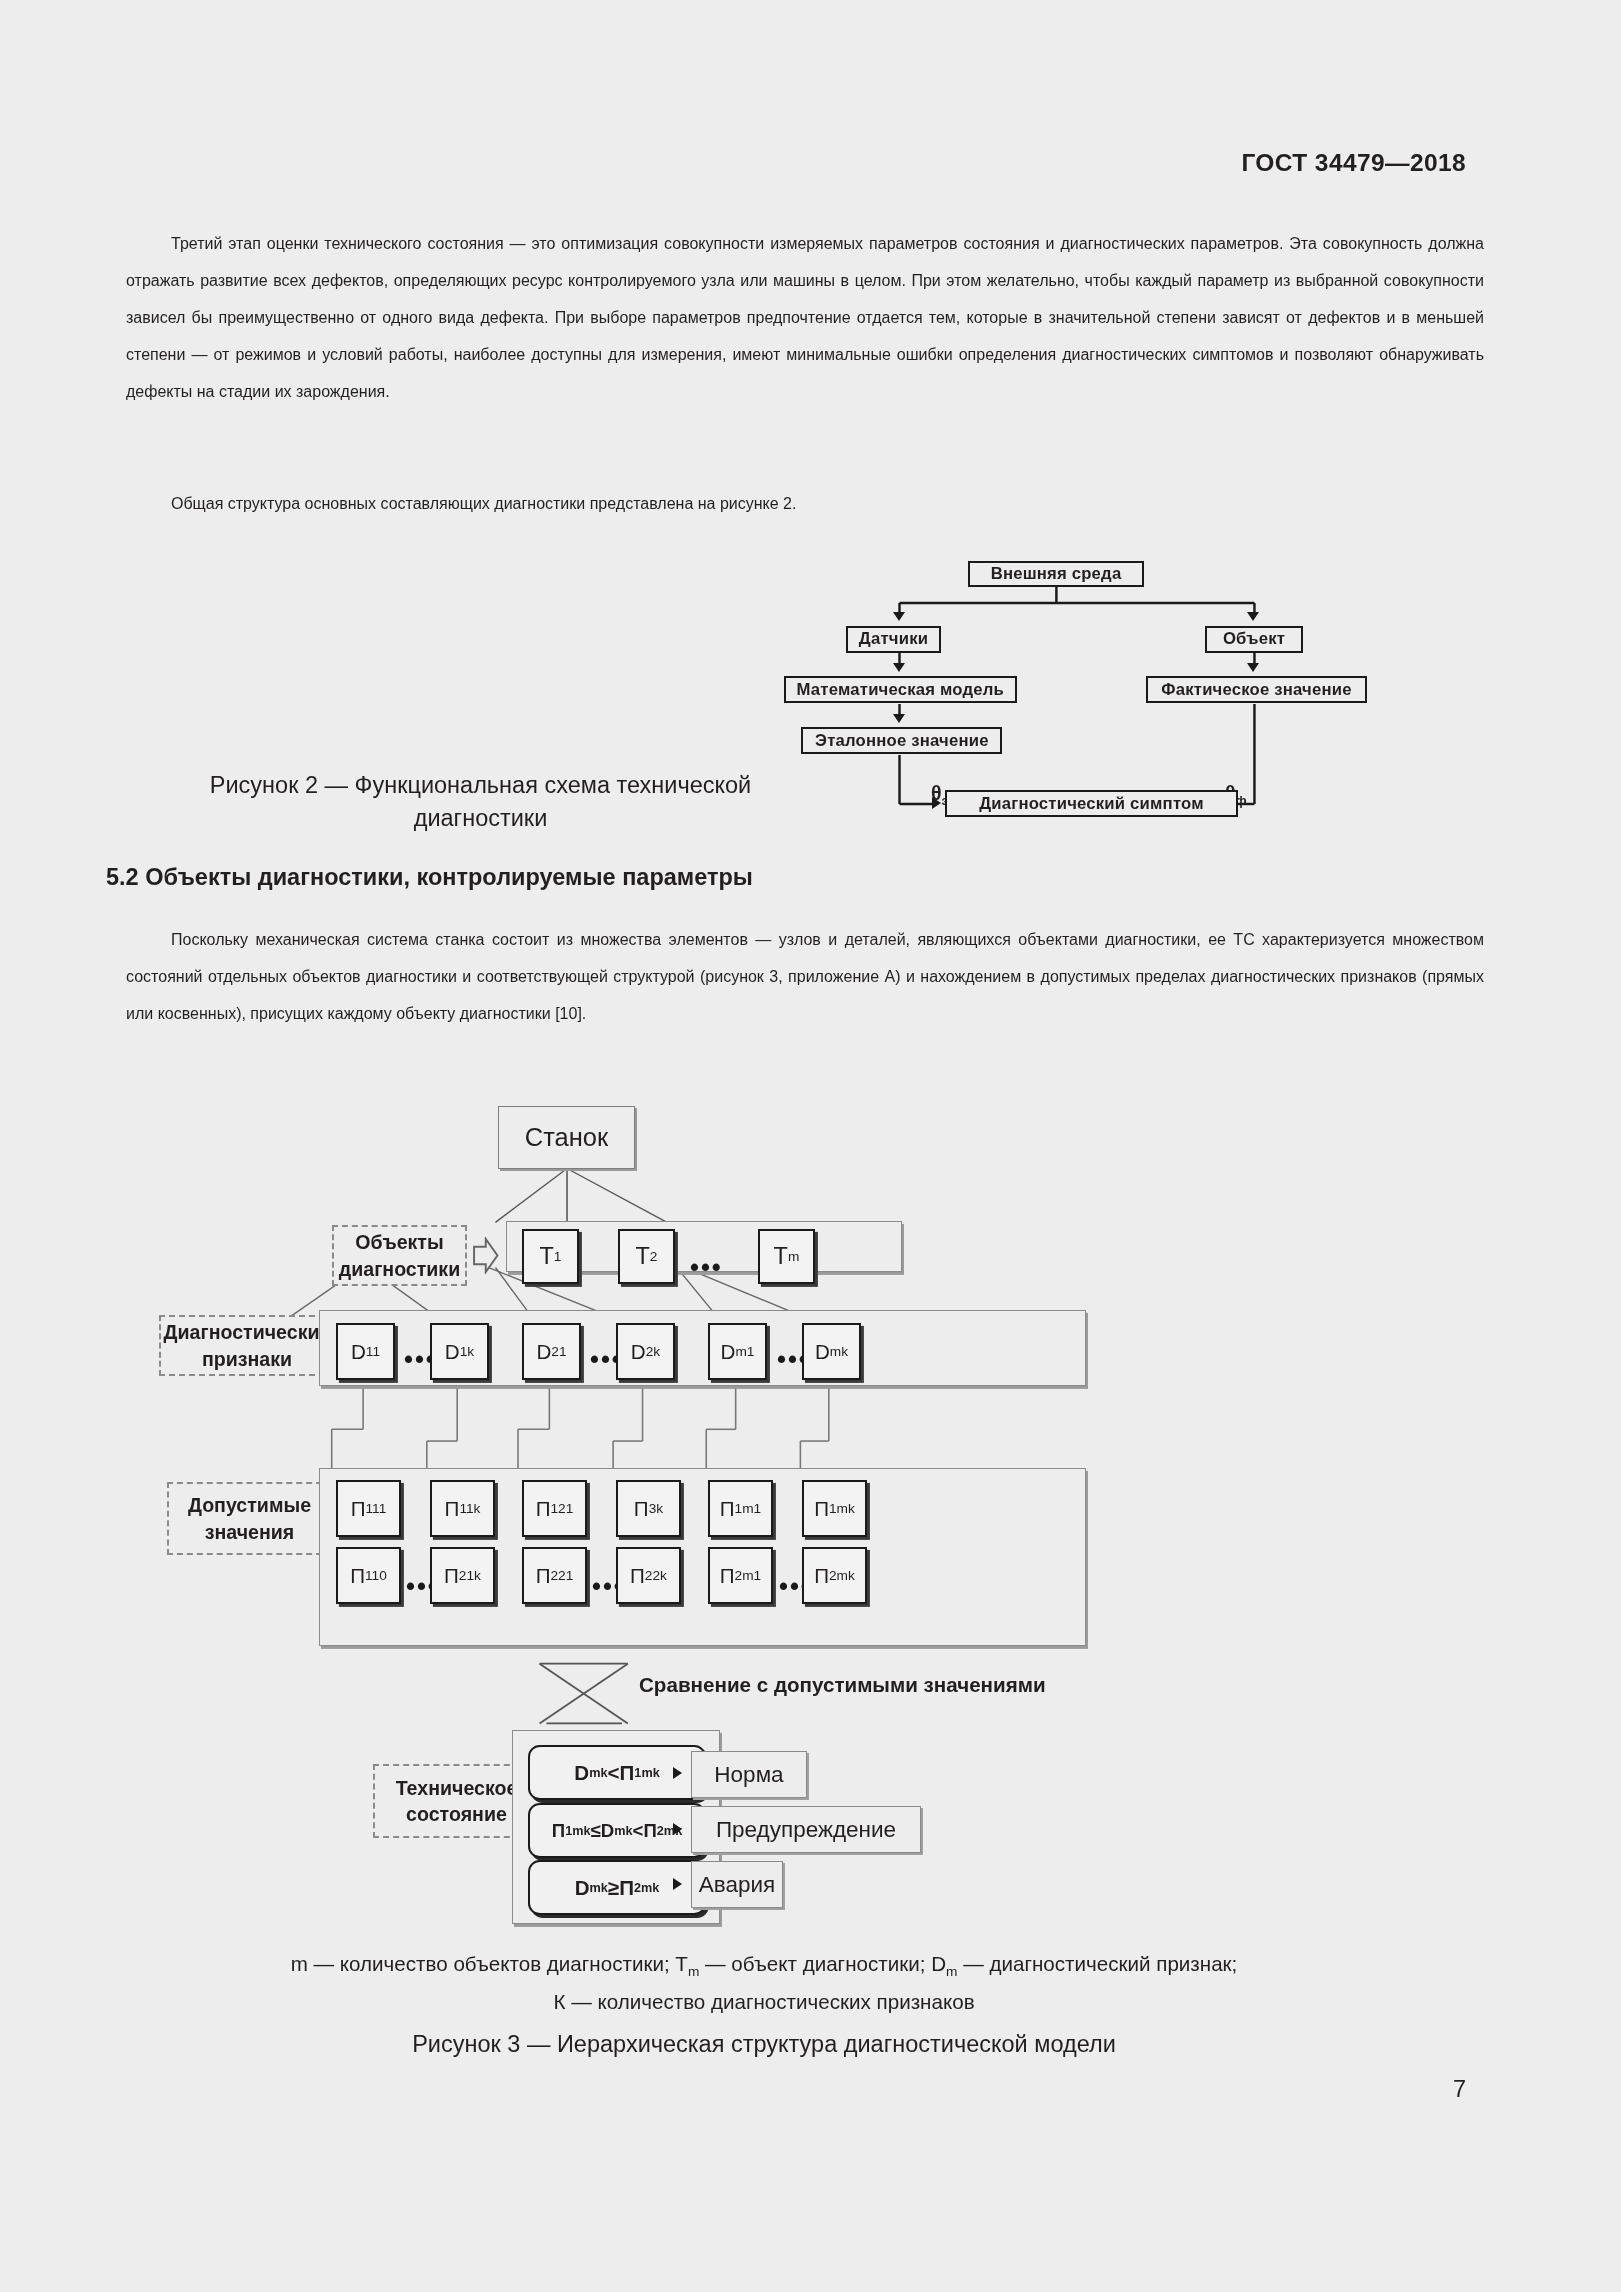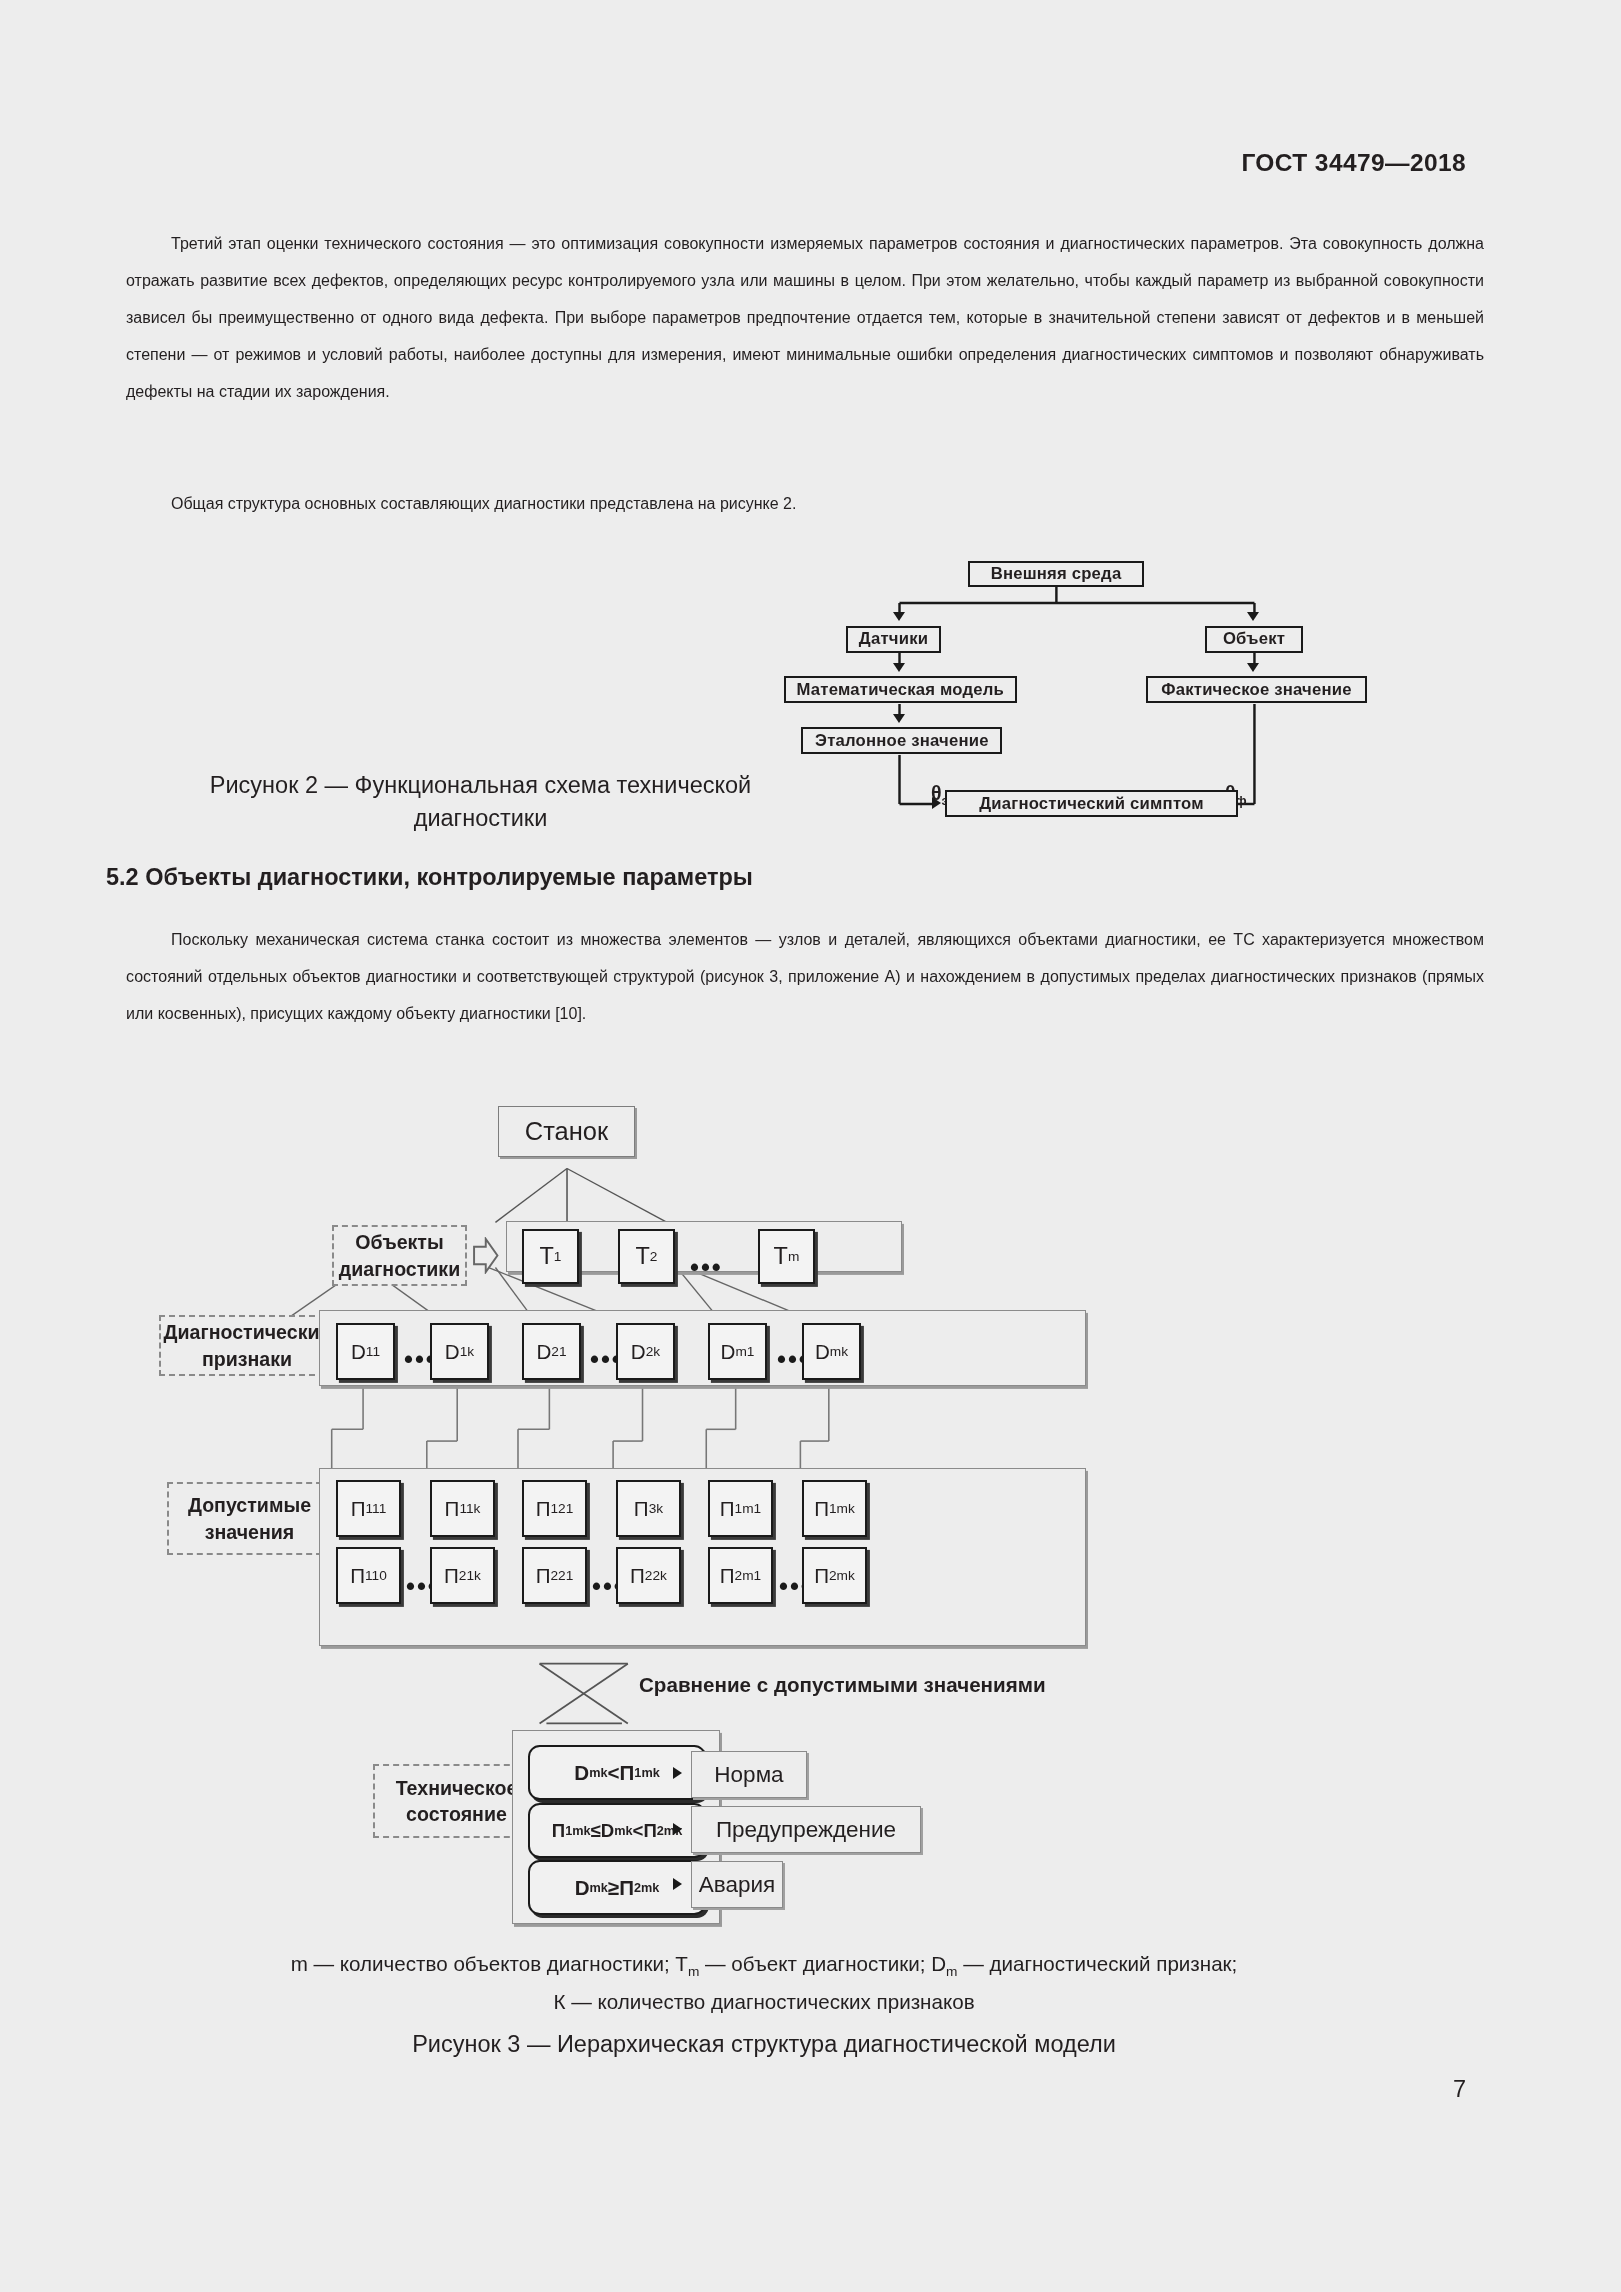--- a/index.html
+++ b/index.html
@@ -324,21 +324,21 @@
       <line x1="330" y1="587" x2="420" y2="648" stroke="#555" stroke-width="1.8"></line>
       <line x1="420" y1="587" x2="330" y2="648" stroke="#555" stroke-width="1.8"></line>
       <line x1="330" y1="587" x2="420" y2="587" stroke="#555" stroke-width="1.8"></line>
       <line x1="337" y1="648" x2="414" y2="648" stroke="#555" stroke-width="1.8"></line>
 
       <line x1="428" y1="700" x2="470" y2="700" stroke="#1a1a1a" stroke-width="4"></line>
       <line x1="428" y1="757" x2="470" y2="757" stroke="#1a1a1a" stroke-width="4"></line>
       <line x1="428" y1="813" x2="470" y2="813" stroke="#1a1a1a" stroke-width="4"></line>
     </svg>
 
-    <div class="topbox" style="left:282px; top:17.6px; width:137px; height:51px;">Станок</div>
+    <div class="topbox" style="left:282px; top:17.6px; width:137px; height:63px;">Станок</div>
 
     <div class="dashbox" style="left:116px; top:137px; width:135px; height:61px;">
       <span>Объекты диагностики</span>
     </div>
     <div class="bigarrow" style="left:257px; top:149px;">
       <svg width="25.5" height="37" viewBox="0 0 26 38">
           <polygon points="1,10 13,10 13,2 25,19 13,36 13,28 1,28" fill="none" stroke="#666" stroke-width="2"></polygon>
         </svg>
     </div>
     <div class="panel" style="left:290px; top:133px; width:396px; height:51px;"></div>

